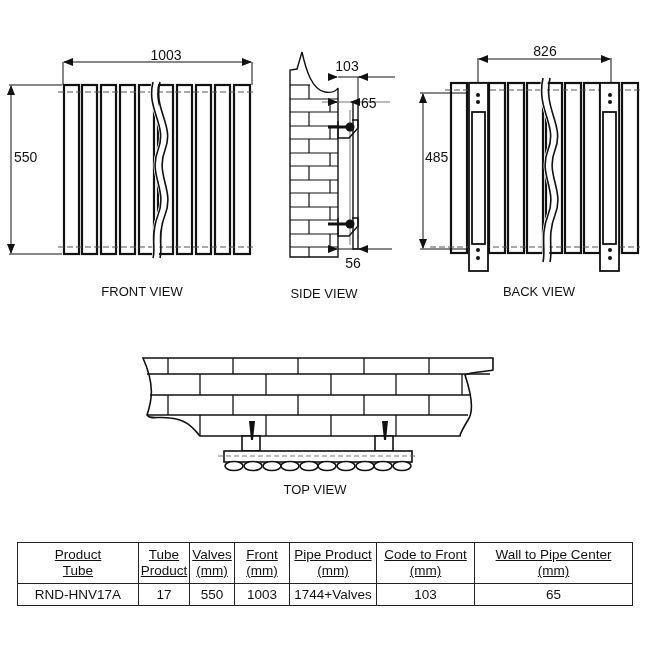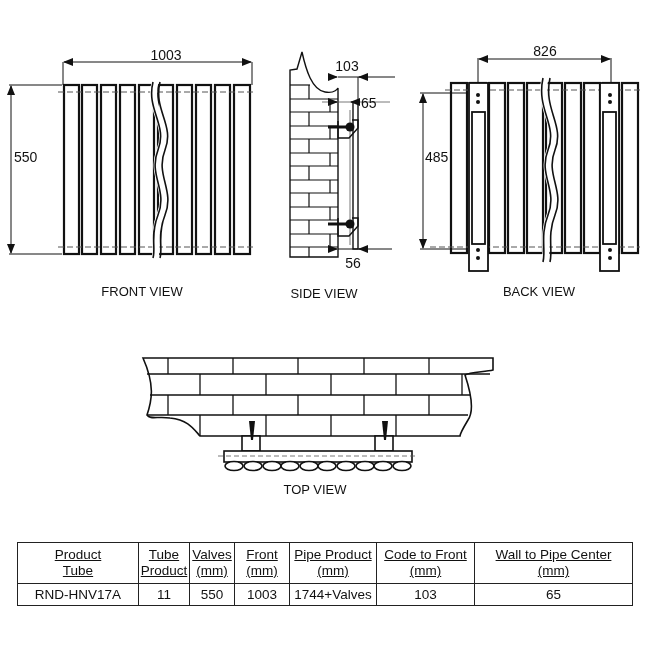--- a/index.html
+++ b/index.html
@@ -234,21 +234,21 @@
       <th style="width:42px"><span>Valves</span><br><span>(mm)</span></th>
       <th style="width:52px"><span>Front</span><br><span>(mm)</span></th>
       <th style="width:84px"><span>Pipe Product</span><br><span>(mm)</span></th>
       <th style="width:95px"><span>Code to Front</span><br><span>(mm)</span></th>
       <th><span>Wall to Pipe Center</span><br><span>(mm)</span></th>
     </tr>
   </thead>
   <tbody>
     <tr>
       <td>RND-HNV17A</td>
-      <td>11</td>
+      <td>17</td>
       <td>550</td>
       <td>1003</td>
       <td>1744+Valves</td>
       <td>103</td>
       <td>65</td>
     </tr>
   </tbody>
 </table>
 
 </body></html>

